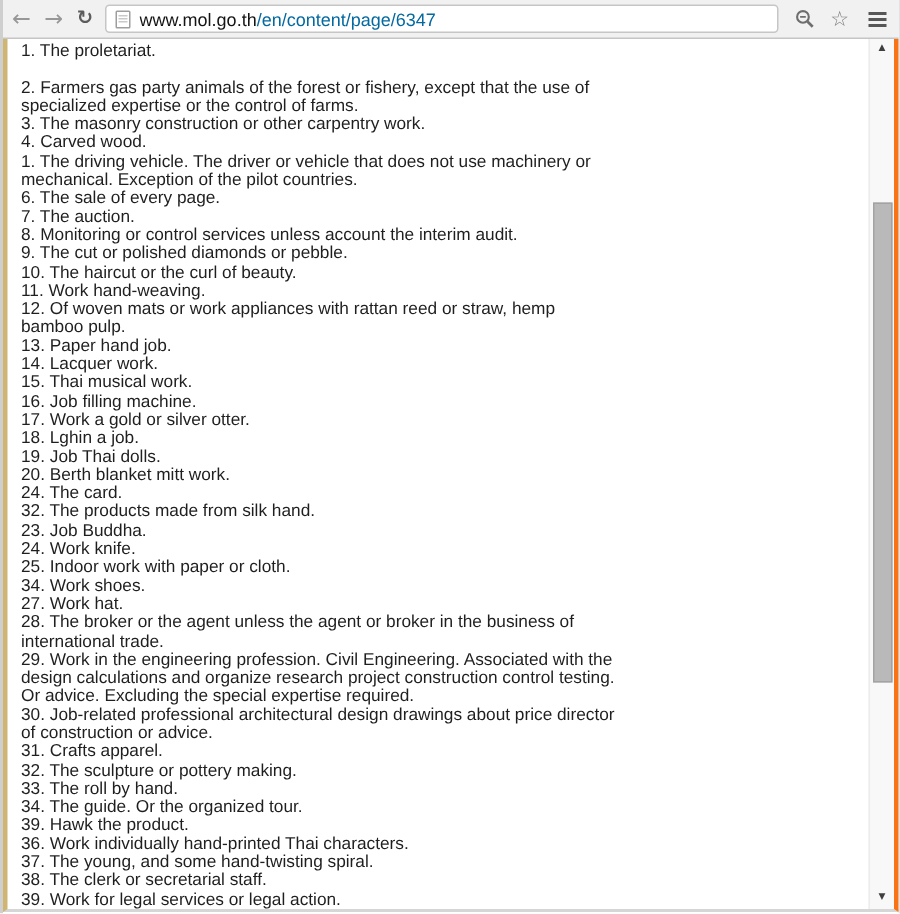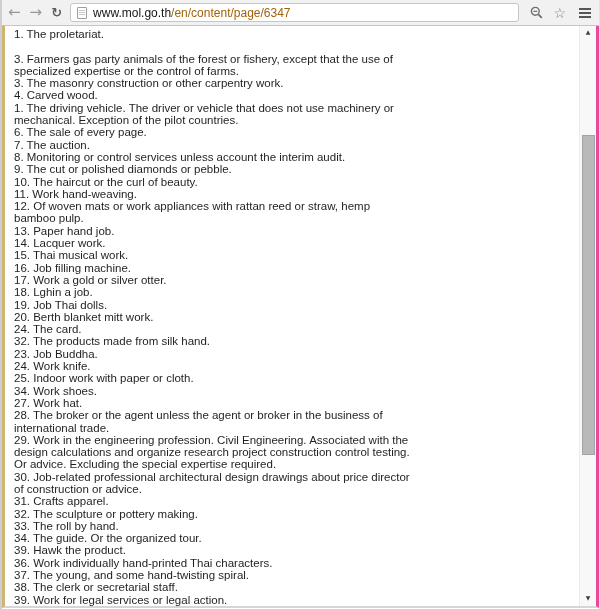--- a/index.html
+++ b/index.html
@@ -29,29 +29,29 @@
   .doc-icon {
     width:8px; height:10px; border:1px solid #9e9e9e; border-radius:1px;
     margin-right:6px; position:relative; background:#fff; flex:0 0 auto;
   }
   .doc-icon::after {
     content:""; position:absolute; left:1px; right:1px; top:2px; height:1px;
     background:#c9c9c9; box-shadow:0 2px 0 #c9c9c9, 0 4px 0 #c9c9c9;
   }
   .url { font-size:12px; white-space:nowrap; overflow:hidden; }
   .url .host { color:#141414; }
-  .url .path { color:#a16207; }
+  .url .path { color:#0369a1; }
   .zoomicon { margin-right:10px; cursor:pointer; display:flex; align-items:center; }
   .tb-icon.star { color:#7e7e7e; font-size:14px; margin-right:13px; }
   .menu { display:flex; flex-direction:column; gap:2px; cursor:pointer; padding:2px 0; }
   .menu i { display:block; width:12px; height:2px; background:#565656; }
   
   .content {
     position:relative; height:582px; box-sizing:border-box; background:#fff;
-    border-left:3px solid #cfb572; border-right:3px solid #ec4899;
+    border-left:3px solid #cfb572; border-right:3px solid #f97316;
     border-bottom:2px solid #d6d6d6; overflow:hidden;
   }
   .text {
     padding:2px 0 0 9px; width:560px;
     font-size:11.5px; line-height:12.3px; color:#1f1f1f;
   }
   .line { white-space:pre-line; }
   .line:first-child { margin-bottom:12.3px; }
   
   .scrollbar {
@@ -96,21 +96,21 @@
     <span class="menu">
         <i></i>
         <i></i>
         <i></i>
       </span>
   </div>
 
   <div class="content">
     <div class="text">
         <div class="line">1. The proletariat.</div>
-        <div class="line">3. Farmers gas party animals of the forest or fishery, except that the use of
+        <div class="line">2. Farmers gas party animals of the forest or fishery, except that the use of
 specialized expertise or the control of farms.</div>
         <div class="line">3. The masonry construction or other carpentry work.</div>
         <div class="line">4. Carved wood.</div>
         <div class="line">1. The driving vehicle. The driver or vehicle that does not use machinery or
 mechanical. Exception of the pilot countries.</div>
         <div class="line">6. The sale of every page.</div>
         <div class="line">7. The auction.</div>
         <div class="line">8. Monitoring or control services unless account the interim audit.</div>
         <div class="line">9. The cut or polished diamonds or pebble.</div>
         <div class="line">10. The haircut or the curl of beauty.</div>

